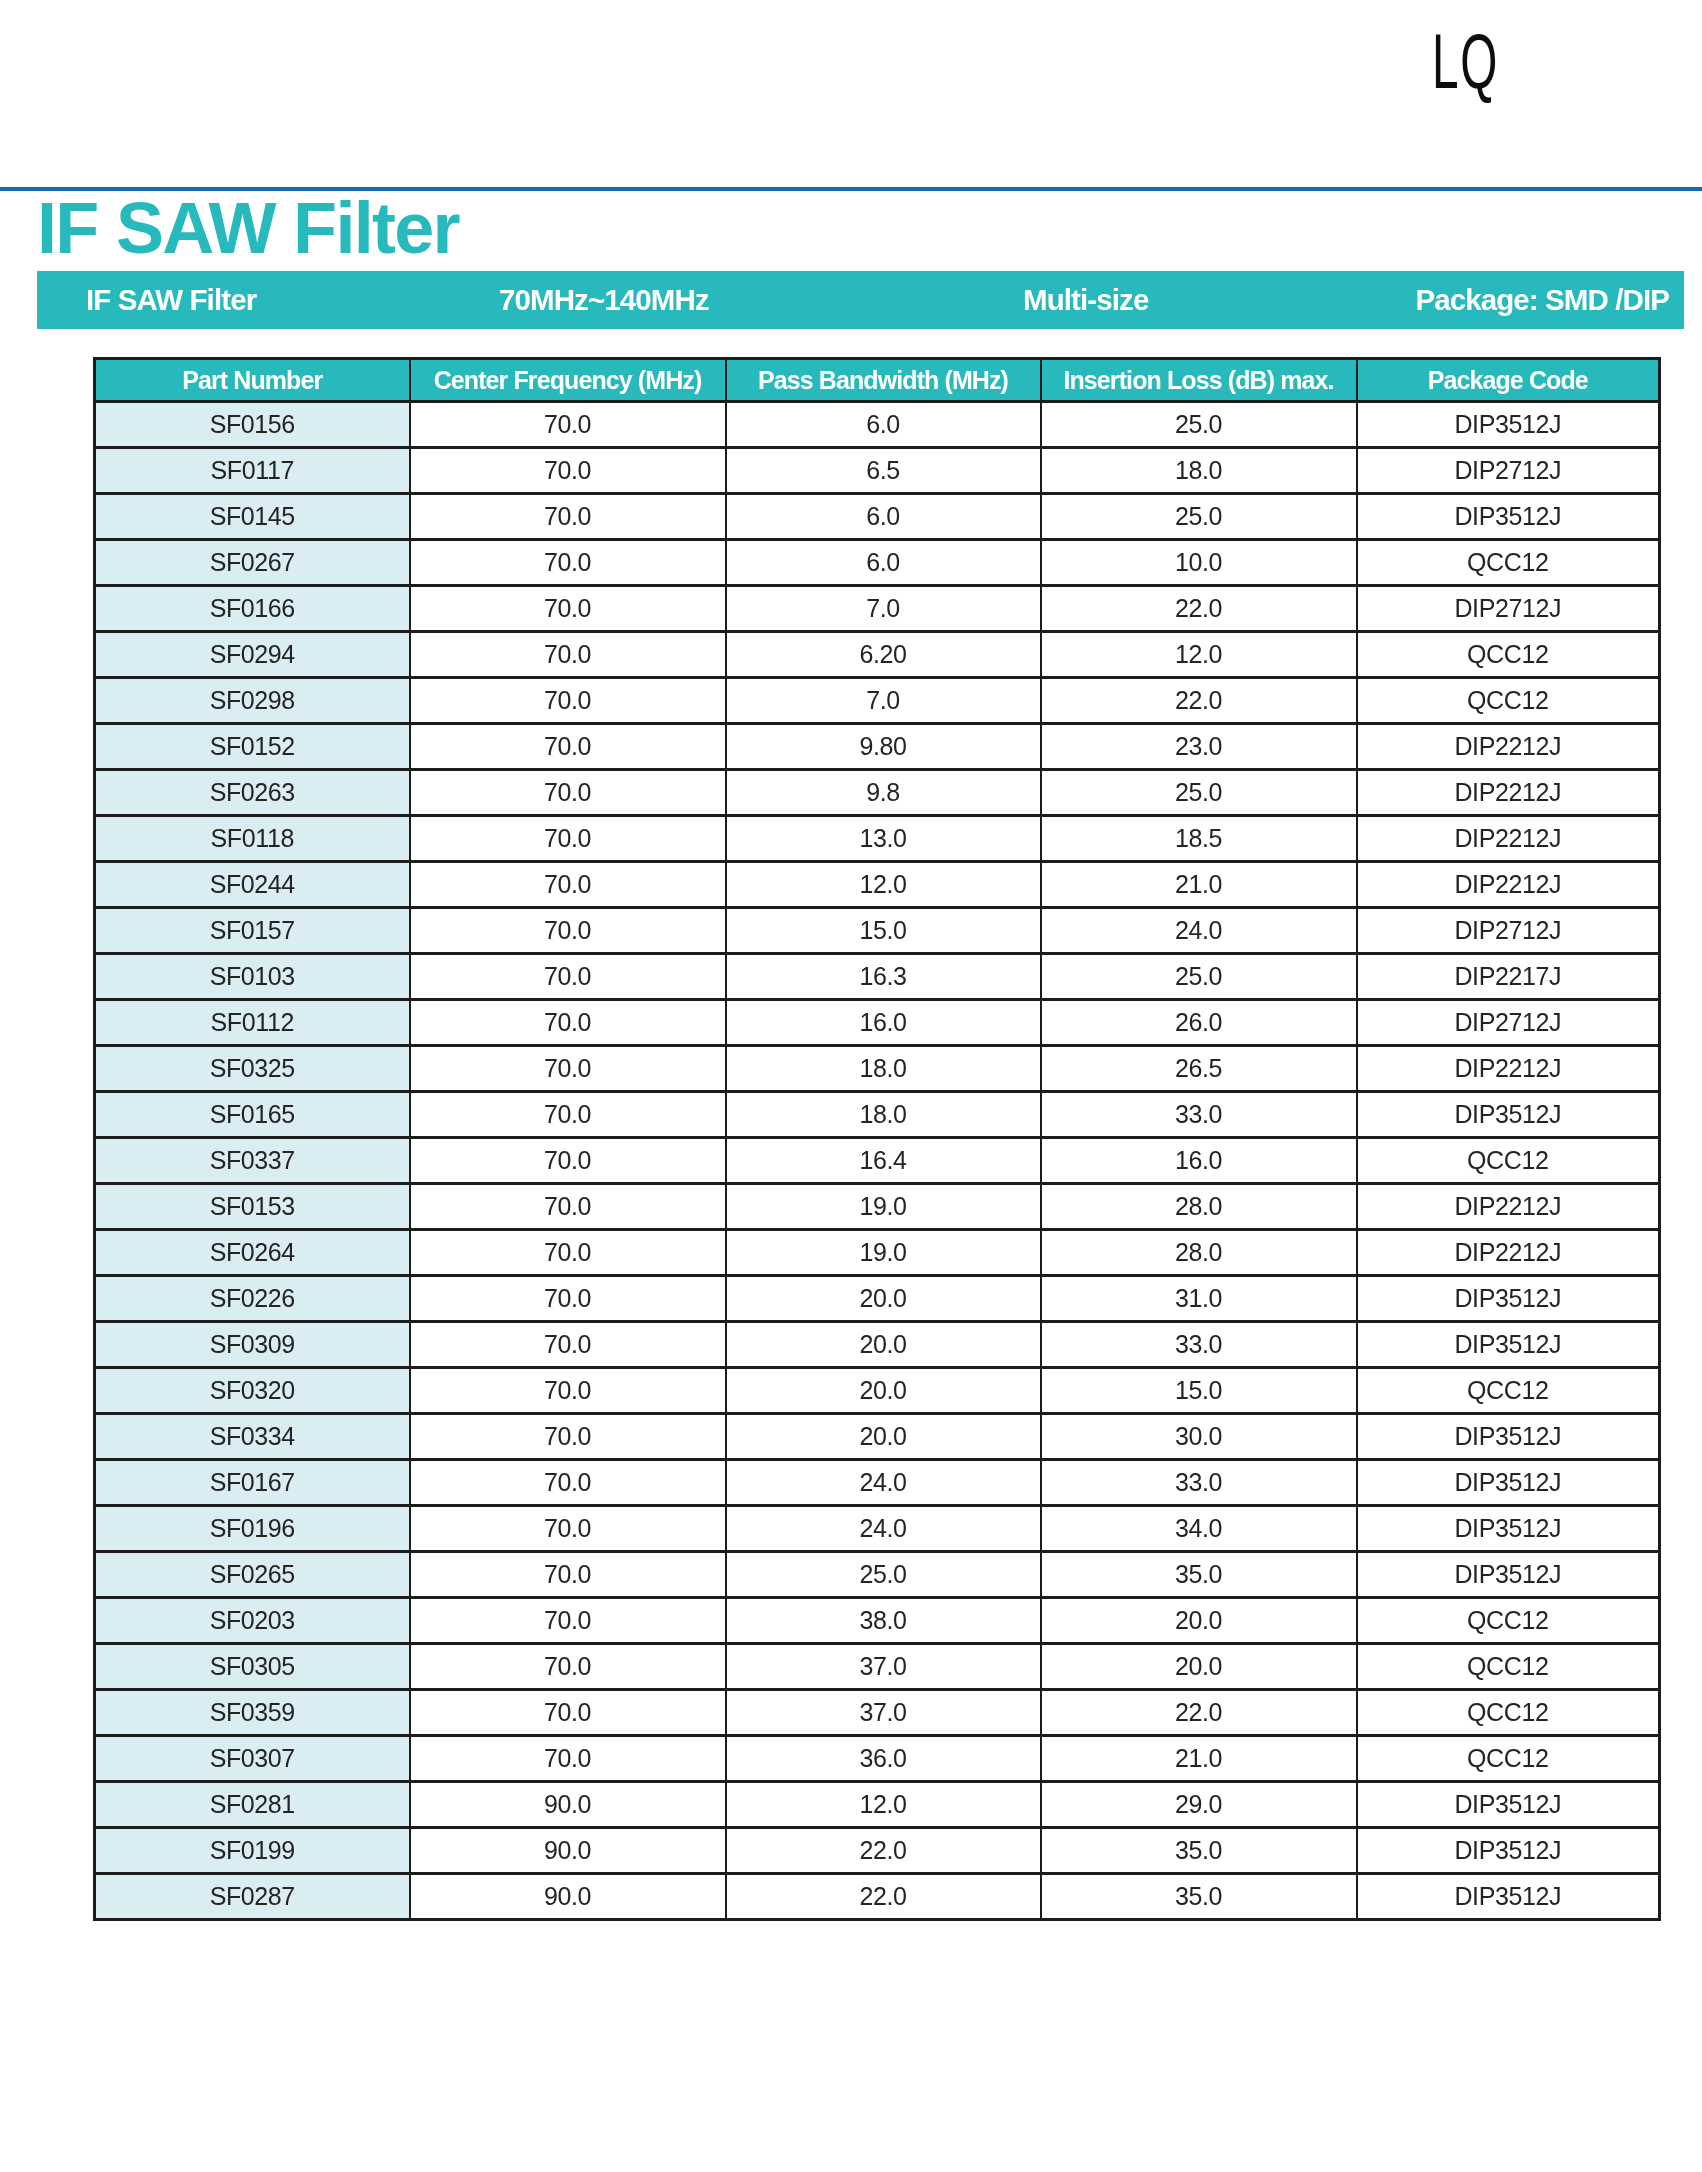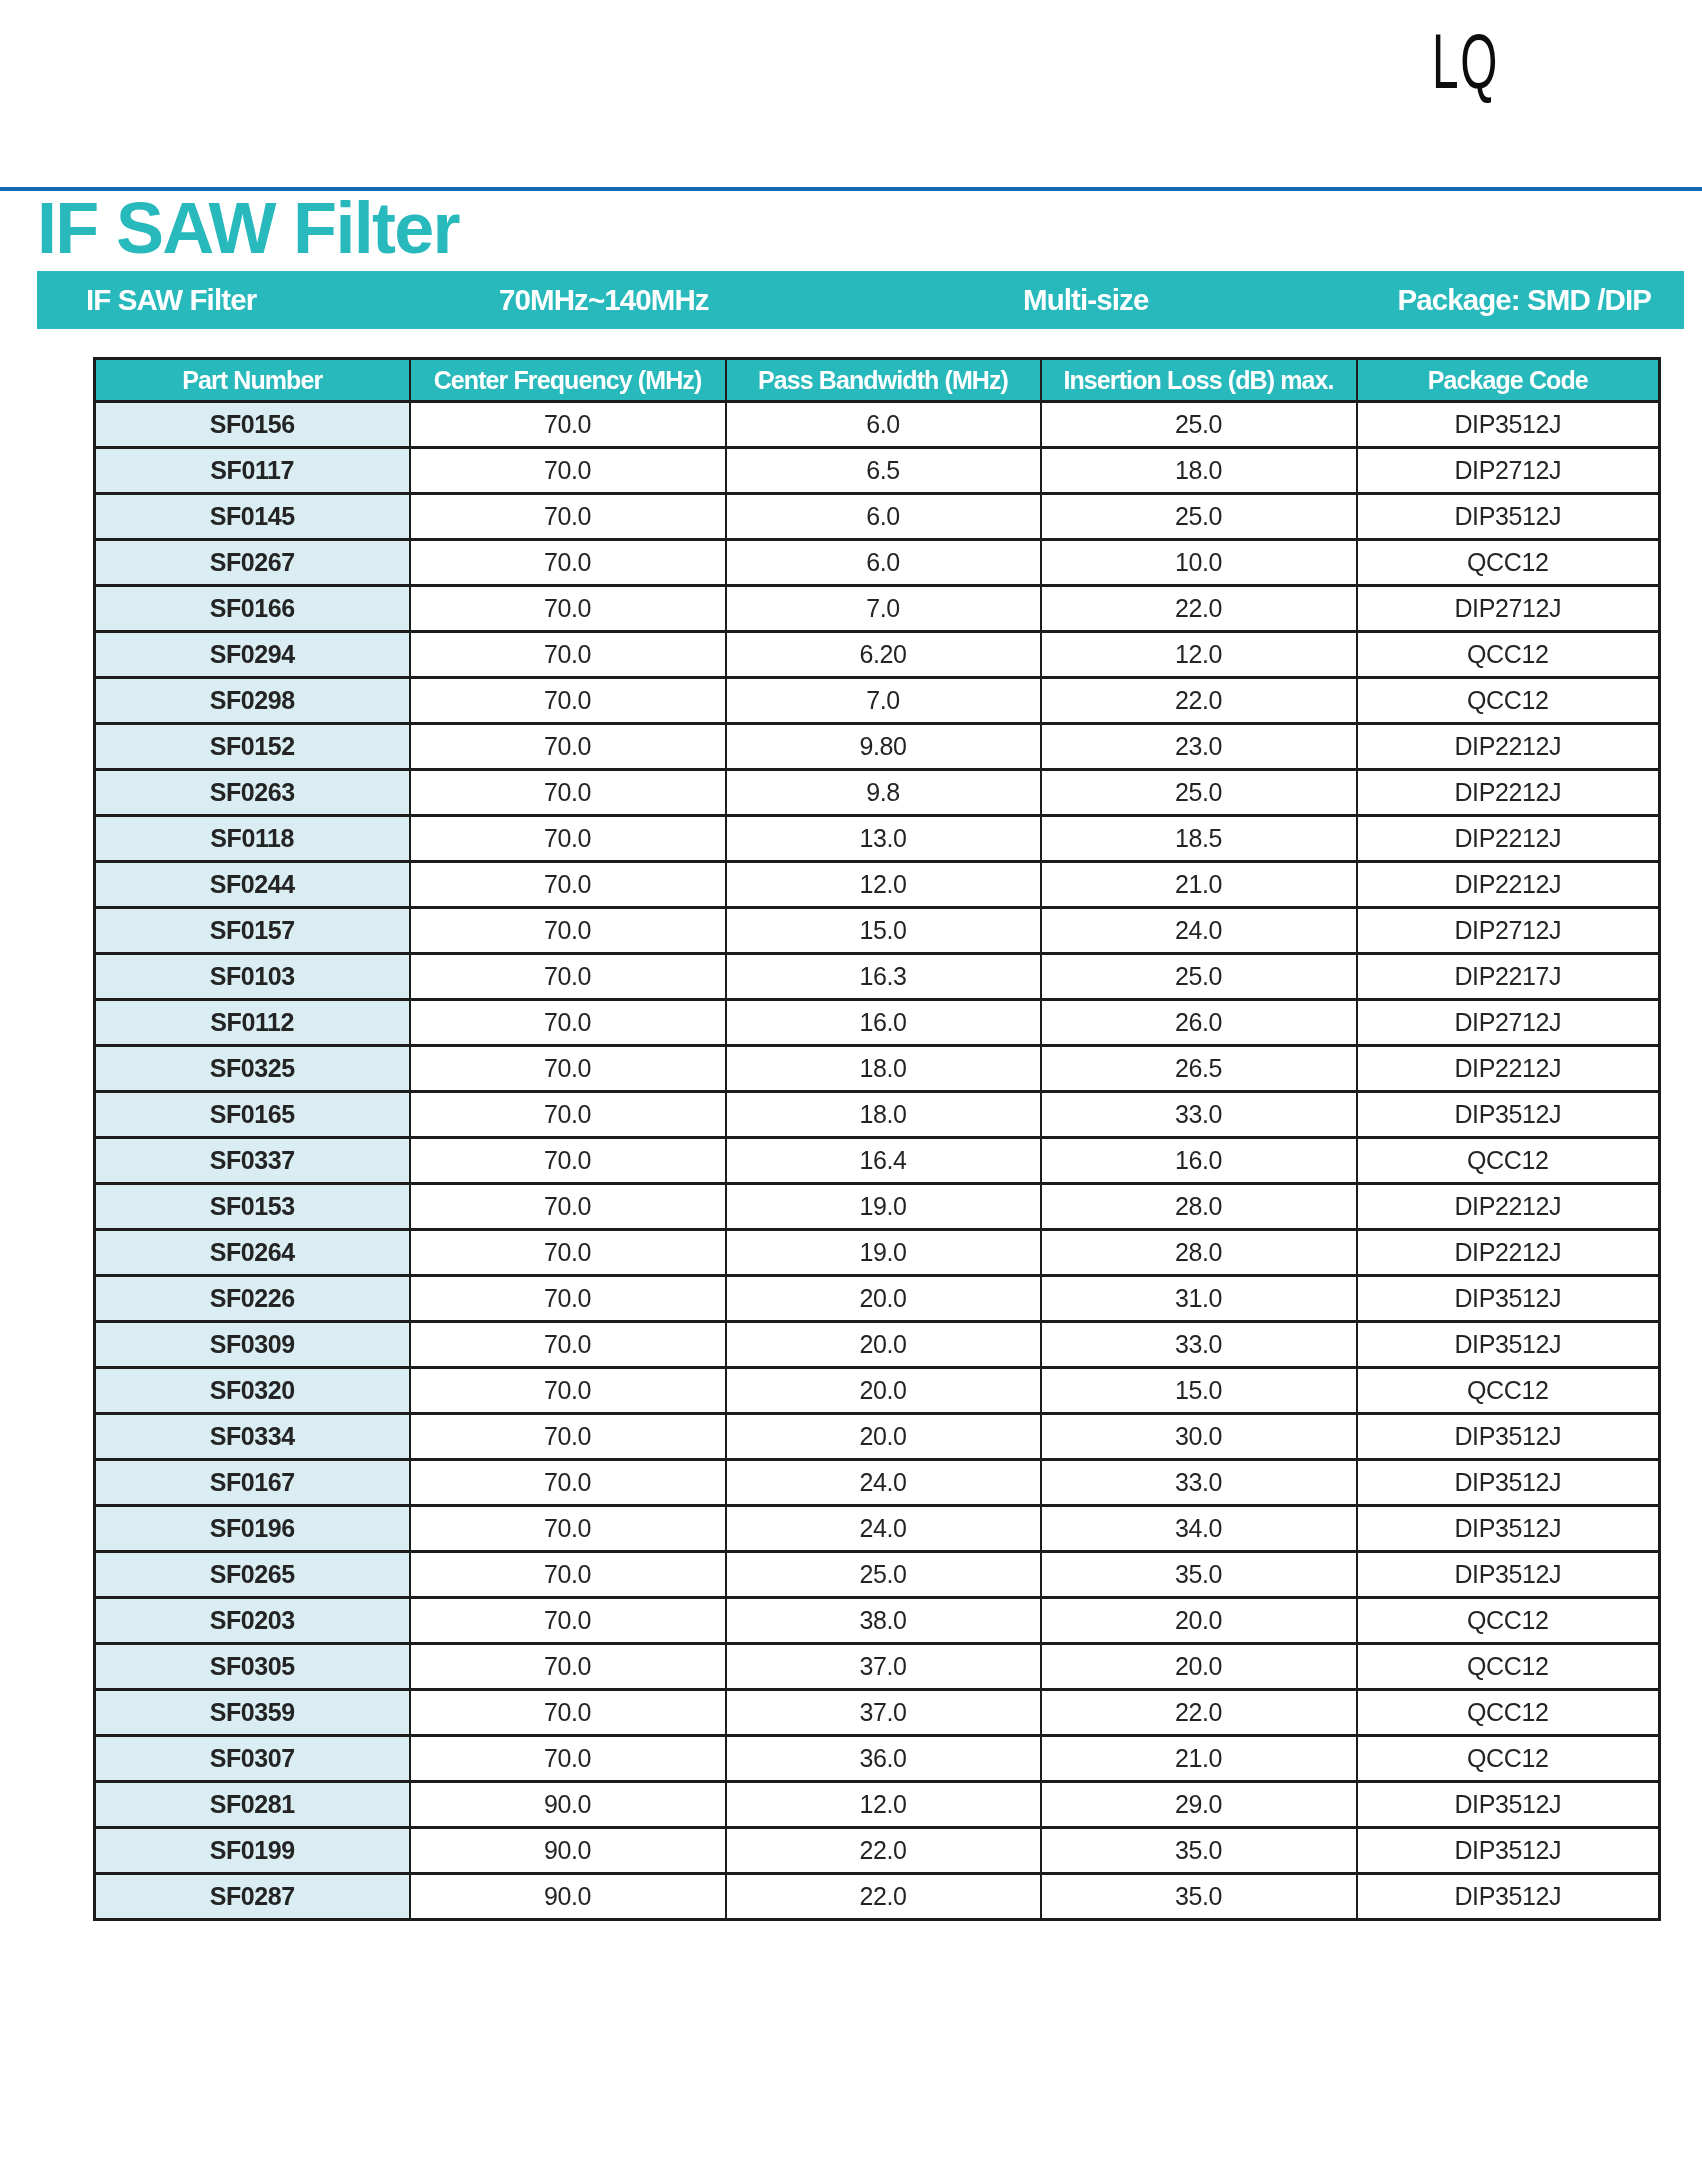--- a/index.html
+++ b/index.html
@@ -60,21 +60,21 @@
     transform:translateY(-50%);
     color:#ffffff;
     font-size:29.5px;
     font-weight:700;
     letter-spacing:-0.9px;
     white-space:nowrap;
   }
   .banner-product{left:49px;}
   .banner-range{left:462px;}
   .banner-size{left:986px;}
-  .banner-package{right:33px;}
+  .banner-package{right:15px;}
   .table-wrap{
     position:absolute;
     left:93px; top:357px;
     width:1565px;
   }
   table{
     width:1565px;
     border-collapse:collapse;
     table-layout:fixed;
     border:3.5px solid var(--border-dark);
@@ -101,21 +101,20 @@
   tbody td{
     background:#ffffff;
     color:var(--body-text);
     font-size:25px;
     font-weight:400;
     letter-spacing:-0.4px;
     height:46px;
   }
   tbody td:first-child{
     background:var(--row-highlight);
-    font-weight:bold;
   }
 </style>
 </head>
 <body>
 
 <div class="logo">LQ</div>
 
 <div class="rule-top"></div>
 
 <h1 class="page-title">IF SAW Filter</h1>

